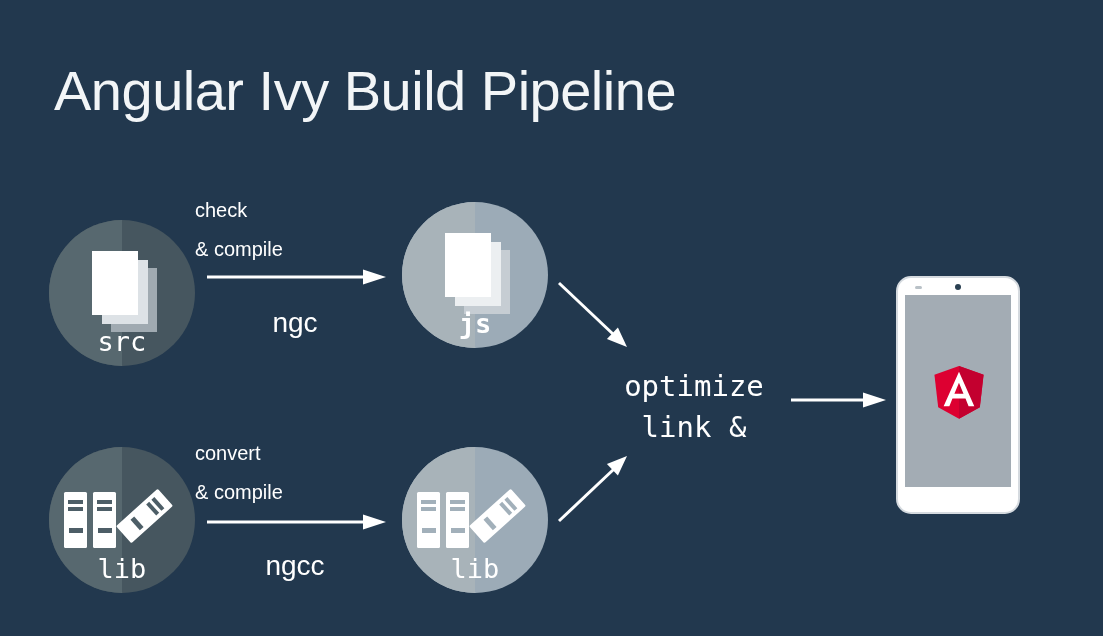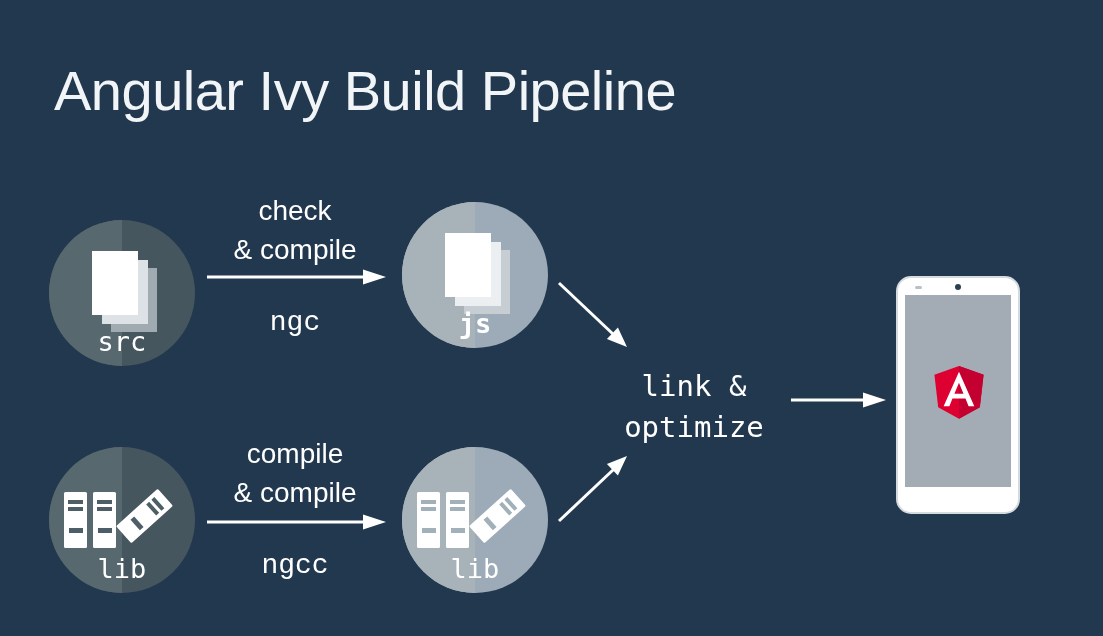--- a/index.html
+++ b/index.html
@@ -52,26 +52,26 @@
   .book .s1{top:8px;}
   .book .s2{top:15px;}
   .book .s3{top:36px;height:5px;left:4.5px;width:14px;}
   .b1{left:0;top:1px;}
   .b2{left:29px;top:1px;}
   .b3{left:69px;top:-3px;transform:rotate(48deg);}
   .dark .book .stripe{background:#4D5E67;}
   .light .book .stripe{background:#A2B0BA;}
   
   .step-label{
-    position:absolute;width:200px;text-align:center;
-    font-size:28px;line-height:39px;color:#FFFFFF;
+    position:absolute;width:200px;
+    font-size:20px;line-height:39px;color:#FFFFFF;
   }
   .tool-label{
     position:absolute;width:200px;text-align:center;
-    font-family:Liberation Mono, monospace;
+    font-family:Liberation Sans, sans-serif;
     font-size:28px;color:#FFFFFF;
   }
   .merge-label{
     position:absolute;left:583px;top:366px;width:222px;text-align:center;
     font-family:"DejaVu Sans Mono","Liberation Mono",monospace;
     font-size:29px;line-height:41px;color:#FFFFFF;
   }
   
   .arrows{position:absolute;left:0;top:0;}
   .arrows line{stroke:#FFFFFF;stroke-width:3;}
@@ -144,21 +144,21 @@
       <div class="book b3">
         <div class="stripe s1"></div>
           <div class="stripe s2"></div>
           <div class="stripe s3"></div>
       </div>
     </div>
     <div class="node-label">lib</div>
   </div>
 
   <div class="step-label" style="left:195px;top:434px;">
-    <div>compile</div>
+    <div>convert</div>
     <div>&amp; compile</div>
   </div>
   <div class="tool-label" style="left:195px;top:550px;">ngcc</div>
 
   <div class="circle light" style="left:402px;top:447px;">
     <div class="books-icon">
       <div class="book b1">
         <div class="stripe s1"></div>
           <div class="stripe s2"></div>
           <div class="stripe s3"></div>
@@ -171,22 +171,22 @@
       <div class="book b3">
         <div class="stripe s1"></div>
           <div class="stripe s2"></div>
           <div class="stripe s3"></div>
       </div>
     </div>
     <div class="node-label">lib</div>
   </div>
 
   <div class="merge-label">
+    <div>optimize</div>
     <div>link &amp;</div>
-    <div>optimize</div>
   </div>
 
   <svg class="arrows" width="1103" height="636" viewBox="0 0 1103 636">
     <g>
       <line x1="207" y1="277" x2="366" y2="277"></line>
       <polygon points="386,277 363,269.5 363,284.5"></polygon>
     </g>
     <g>
       <line x1="207" y1="522" x2="366" y2="522"></line>
       <polygon points="386,522 363,514.5 363,529.5"></polygon>

